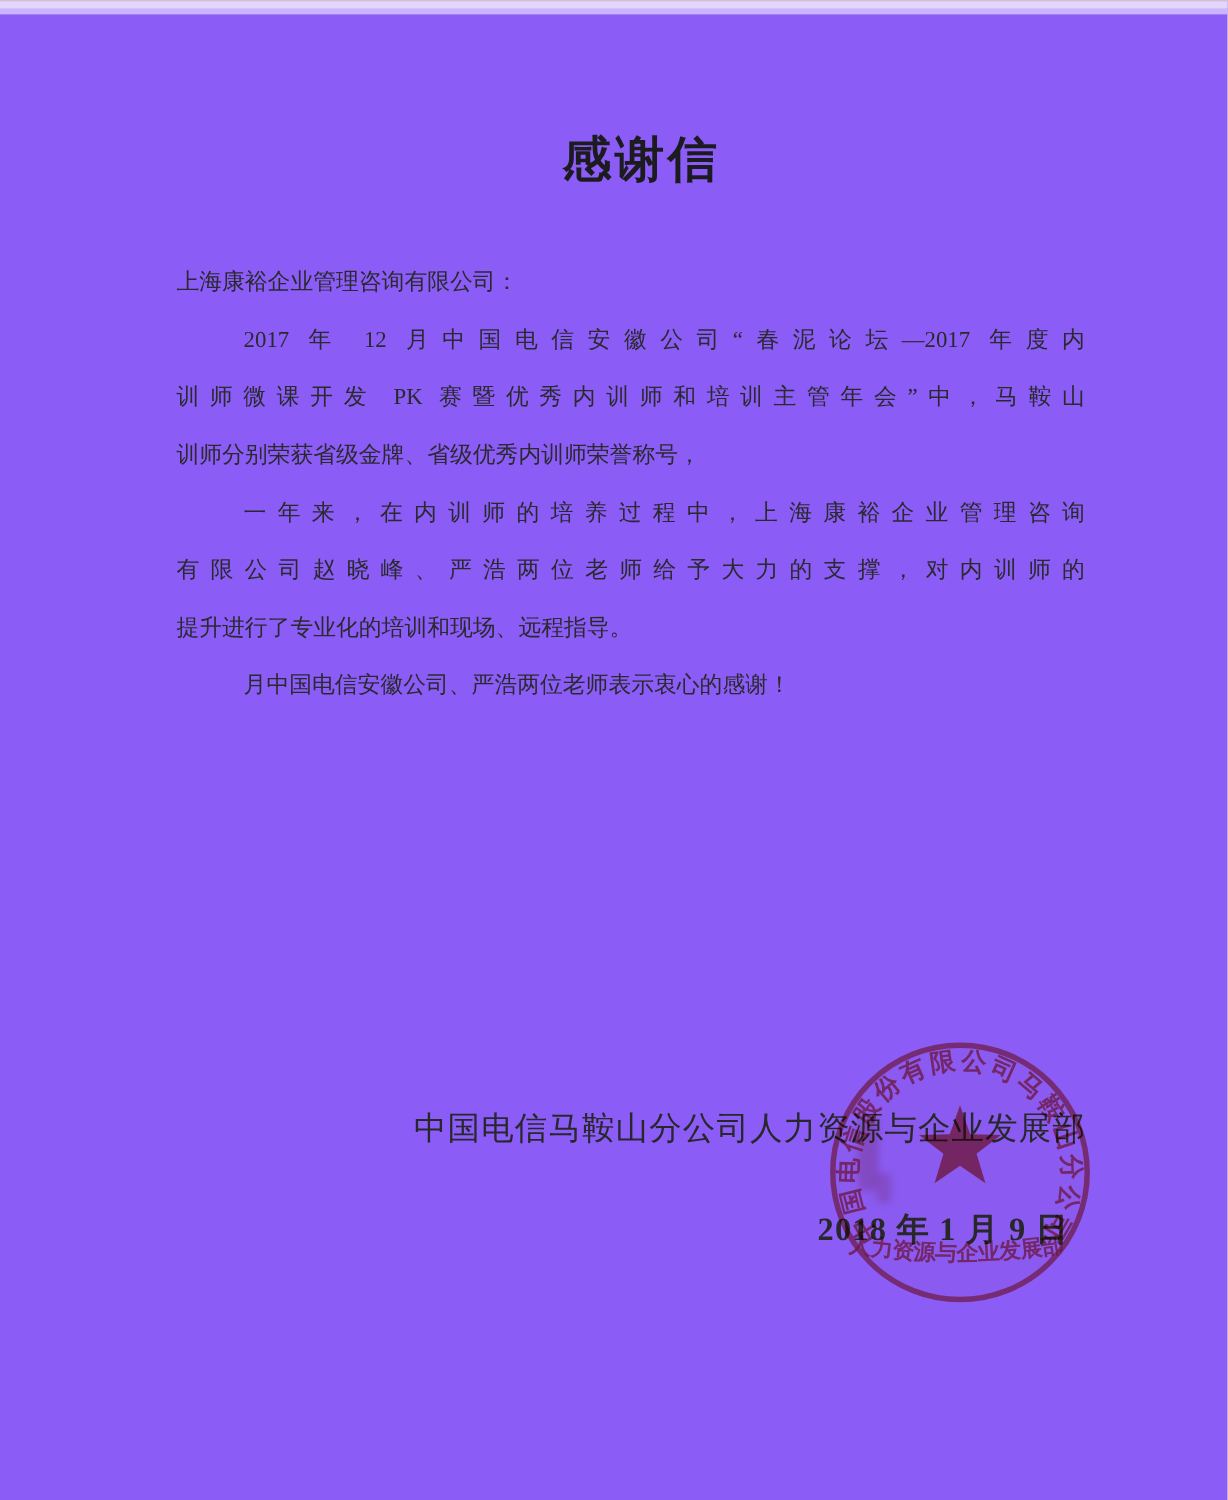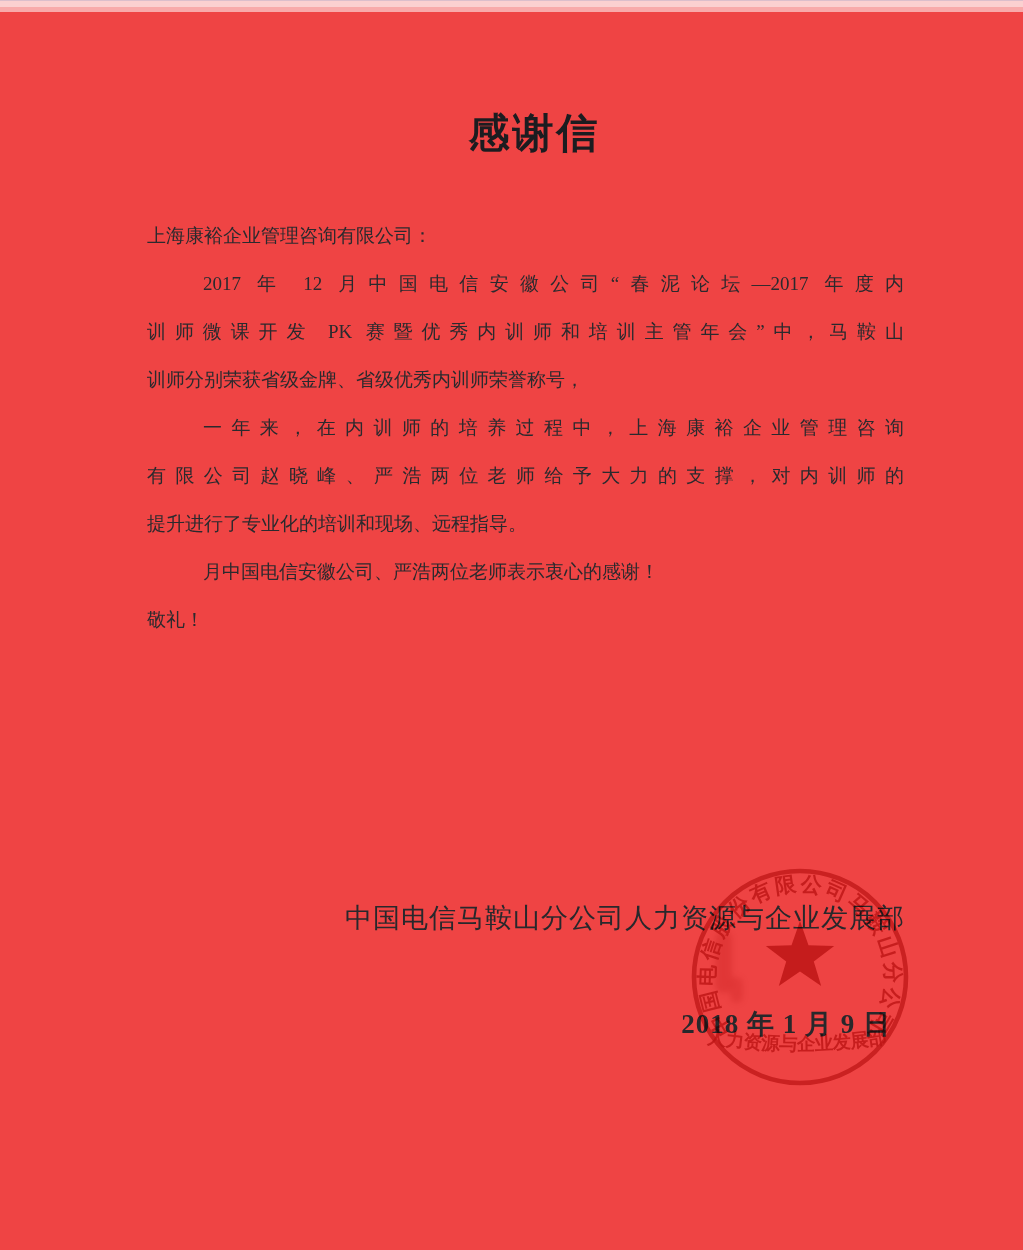--- a/index.html
+++ b/index.html
@@ -5,21 +5,21 @@
   * { margin: 0; padding: 0; box-sizing: border-box; }
   html, body { width: 1023px; }
   body {
     font-family: "Liberation Serif", "DejaVu Serif", serif;
     background: #e9e8ee;
   }
   .page {
     position: relative;
     width: 1023px;
     height: 1250px;
-    background: #ef4444;
+    background: #8b5cf6;
     overflow: hidden;
     color: #26262a;
   }
   
   .band-top    { position:absolute; left:0; top:198;  width:100%; height:12px; background:rgba(255,255,255,0.55); }
   .band-mid    { position:absolute; left:0; top:1054; width:100%; height:7px;  background:rgba(255,255,255,0.45); }
   .line-pink   { position:absolute; left:0; top:1083; width:100%; height:1px;  background:rgba(222,140,156,0.55); }
   .line-faint  { position:absolute; left:0; top:1119; width:100%; height:1px;  background:rgba(206,206,222,0.55); }
 
   .title {
@@ -42,21 +42,21 @@
     line-height: 48px;
     color: #2a2a2e;
   }
   .line { min-height: 48px; }
   .line.indent { text-indent: 56px; }
   .line.just { text-align: justify; text-align-last: justify; }
 
   .signature {
     position: absolute;
     right: 118px;
-    top: 894px;
+    top: 916px;
     font-size: 27px;
     line-height: 48px;
     letter-spacing: 1px;
     color: #28282c;
     white-space: nowrap;
   }
   .date {
     position: absolute;
     right: 132px;
     top: 1000px;
@@ -99,21 +99,20 @@
     <div class="line">上海康裕企业管理咨询有限公司：</div>
     <div id="paragraphs">
         <div class="line indent just">2017 年 12 月中国电信安徽公司“春泥论坛—2017 年度内</div>
         <div class="line just">训师微课开发 PK 赛暨优秀内训师和培训主管年会”中，马鞍山</div>
         <div class="line">训师分别荣获省级金牌、省级优秀内训师荣誉称号，</div>
         <div class="line indent just">一年来，在内训师的培养过程中，上海康裕企业管理咨询</div>
         <div class="line just">有限公司赵晓峰、严浩两位老师给予大力的支撑，对内训师的</div>
         <div class="line">提升进行了专业化的培训和现场、远程指导。</div>
         <div class="line indent">月中国电信安徽公司、严浩两位老师表示衷心的感谢！</div>
       </div>
-    <div class="line">敬礼！</div>
   </div>
 
   <div class="signature">中国电信马鞍山分公司人力资源与企业发展部</div>
   <div class="date">2018 年 1 月 9 日</div>
 
   <div class="stamp">
     <svg viewBox="0 0 232 232" xmlns="http://www.w3.org/2000/svg">
       <defs>
         <filter id="softblur" x="-20%" y="-20%" width="140%" height="140%">
           <feGaussianBlur stdDeviation="0.55"></feGaussianBlur>

